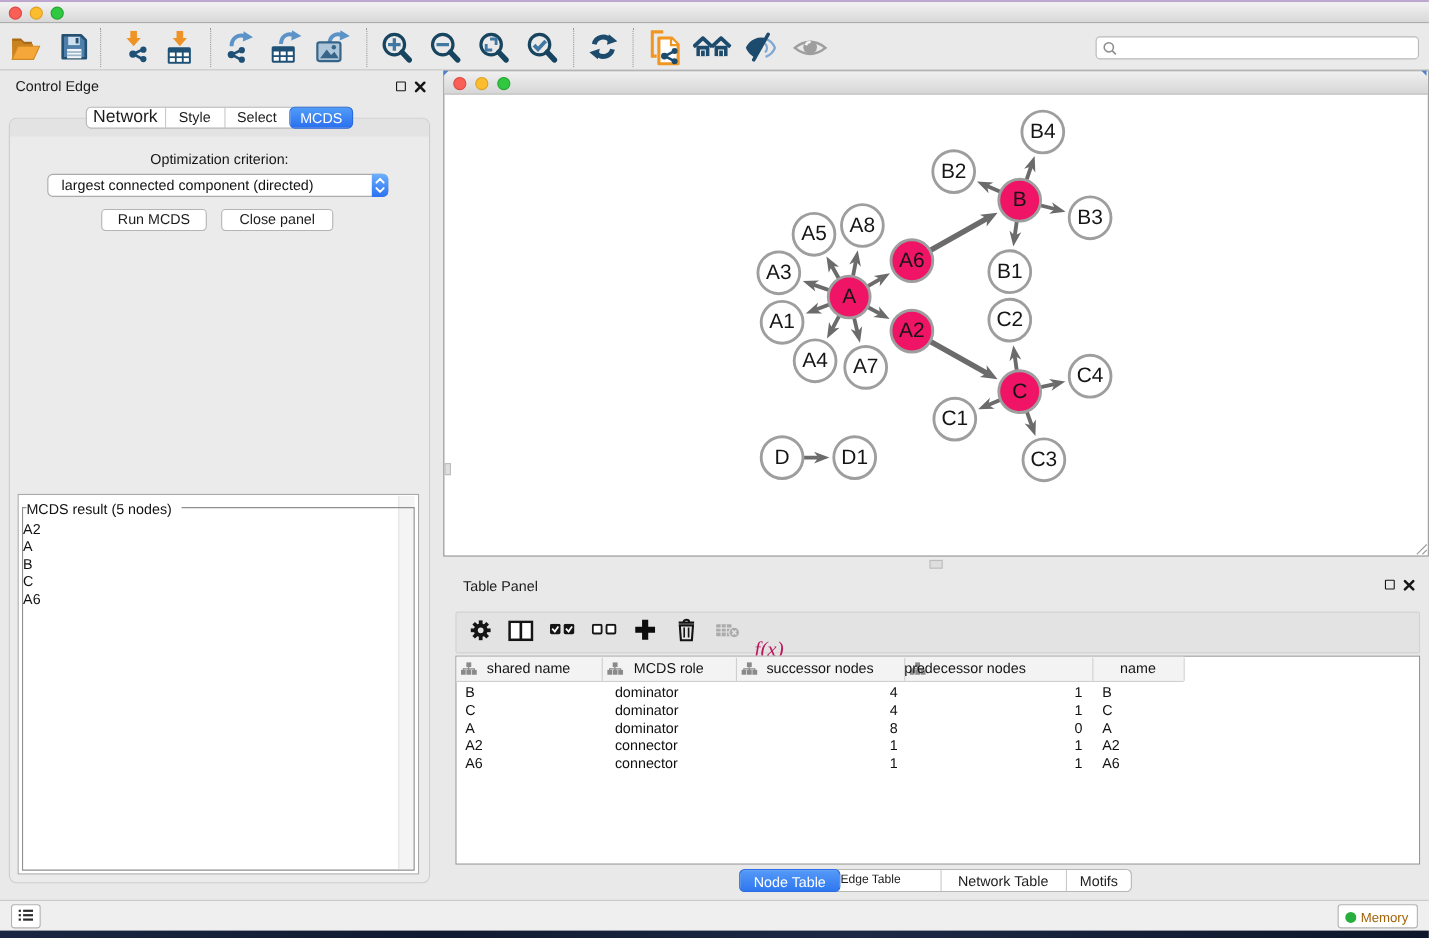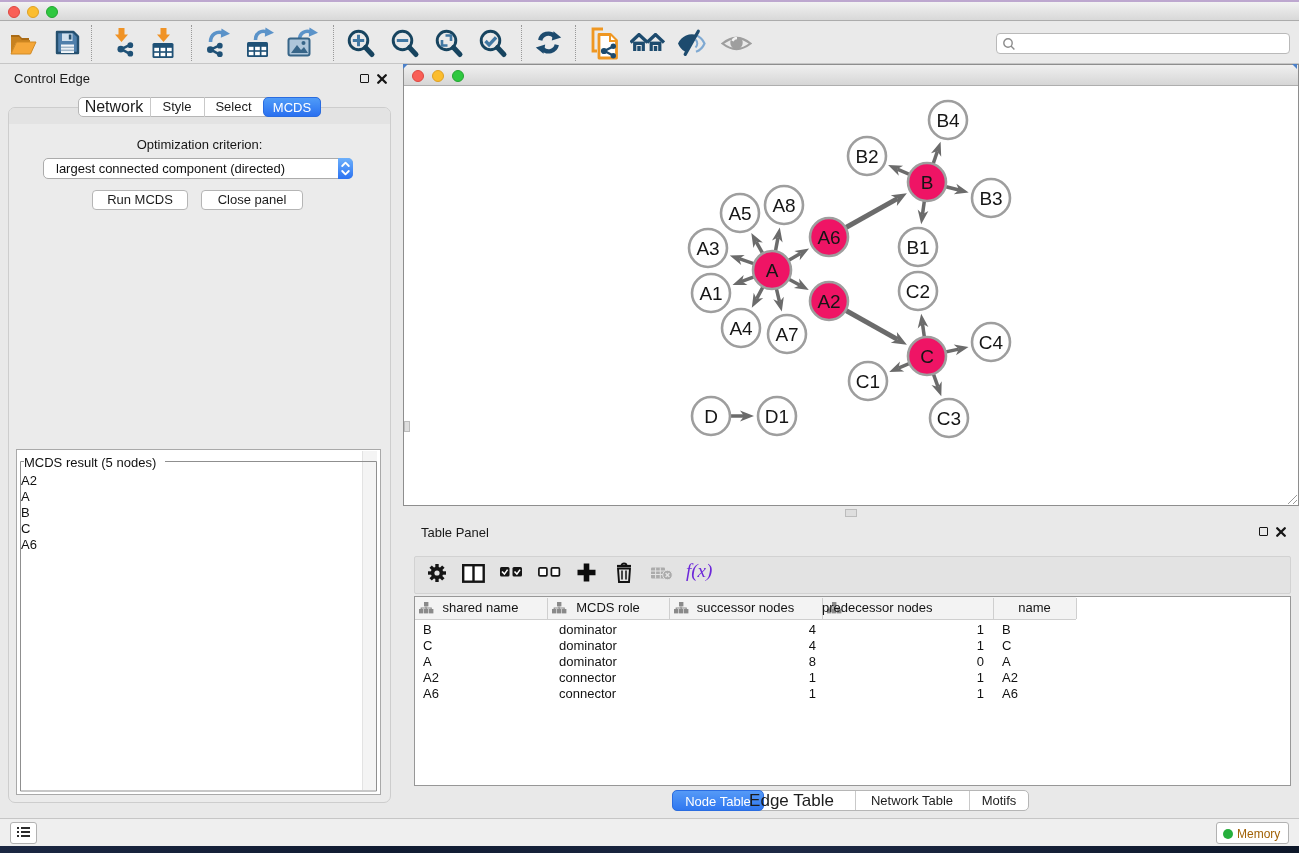--- a/index.html
+++ b/index.html
@@ -363,21 +363,21 @@
 <g stroke="#e3e3e3" stroke-width="1">
         <line x1="0" y1="5" x2="14" y2="5"></line>
         <line x1="0" y1="8.5" x2="14" y2="8.5"></line>
         <line x1="4.6" y1="1.5" x2="4.6" y2="12.5"></line>
         <line x1="9.3" y1="1.5" x2="9.3" y2="12.5"></line>
       </g>
 <circle cx="16.5" cy="9" r="4.8" fill="#ababab" stroke="#e3e3e3" stroke-width="1"></circle>
       <path d="M14.6,7.1 l3.8,3.8 M18.4,7.1 l-3.8,3.8" stroke="#e3e3e3" stroke-width="1.4"></path>
     </g>
   </svg>
-<div class="abs" style="left:686px;top:560px;font-family:'Liberation Serif',serif;font-style:italic;font-size:19px;color:#6d28d9">f(x)</div>
+<div class="abs" style="left:686px;top:580px;font-family:'Liberation Serif',serif;font-style:italic;font-size:19px;color:#be185d">f(x)</div>
 
 <div class="abs" style="left:414px;top:596px;width:877px;height:190px;background:#fff;border:1px solid #979797"></div>
 <div class="abs" style="left:415px;top:597px;width:661px;height:23px;background:#f3f3f3;border-bottom:1px solid #cfcfcf"></div>
 <svg class="abs" style="left:419px;top:602px" width="15" height="12" viewBox="0 0 15 12">
     <g fill="#8a8a8a">
       <rect x="5" y="0" width="4.4" height="4.4"></rect>
       <rect x="0" y="7" width="4.4" height="4.4"></rect>
       <rect x="5" y="7" width="4.4" height="4.4"></rect>
       <rect x="10" y="7" width="4.4" height="4.4"></rect>
       <path d="M7,4.4 v1.6 M2.2,7 v-1 h10 v1 M7.2,6 v1" stroke="#8a8a8a" fill="none" stroke-width="1.1"></path>
@@ -442,21 +442,21 @@
 <div class="abs" style="left:822px;top:670px;width:162px;text-align:right;font-size:13px;color:#111">1</div>
 <div class="abs" style="left:1002px;top:670px;font-size:13px;color:#111">A2</div>
 <div class="abs" style="left:423px;top:686px;font-size:13px;color:#111">A6</div>
 <div class="abs" style="left:559px;top:686px;font-size:13px;color:#111">connector</div>
 <div class="abs" style="left:669px;top:686px;width:147px;text-align:right;font-size:13px;color:#111">1</div>
 <div class="abs" style="left:822px;top:686px;width:162px;text-align:right;font-size:13px;color:#111">1</div>
 <div class="abs" style="left:1002px;top:686px;font-size:13px;color:#111">A6</div>
 
 <div class="abs" style="left:672px;top:790px;width:357px;height:21px;background:#fff;border:1px solid #b6b6b6;border-radius:5px"></div>
 <div class="abs" style="left:672px;top:790px;width:92px;height:21px;line-height:21px;text-align:center;font-size:13px;color:#fff;background:linear-gradient(#559af7,#2f77f0);border-radius:5px;border:1px solid #2a6ce0">Node Table</div>
-<div class="abs" style="left:746px;top:790px;width:91px;height:21px;line-height:21px;text-align:center;font-size:17px">Edge Table</div>
+<div class="abs" style="left:764px;top:790px;width:91px;height:21px;line-height:21px;text-align:left;font-size:11px">Edge Table</div>
 <div class="abs" style="left:855px;top:790px;width:114px;height:21px;line-height:21px;text-align:center;font-size:13px">Network Table</div>
 <div class="abs" style="left:969px;top:790px;width:60px;height:21px;line-height:21px;text-align:center;font-size:13px">Motifs</div>
 <div class="abs" style="left:855px;top:791px;width:1px;height:19px;background:#c9c9c9"></div>
 <div class="abs" style="left:969px;top:791px;width:1px;height:19px;background:#c9c9c9"></div>
 
 <div class="abs" style="left:0;top:818px;width:1299px;height:28px;background:#efefef;border-top:1px solid #c6c6c6"></div>
 <div class="abs" style="left:10px;top:822px;width:27px;height:22px;background:#fff;border:1px solid #b2b2b2;border-radius:3px">
 <svg width="25" height="20" viewBox="0 0 25 20">
       <g fill="#2b2b2b">
         <rect x="6" y="4" width="2" height="2"></rect>

